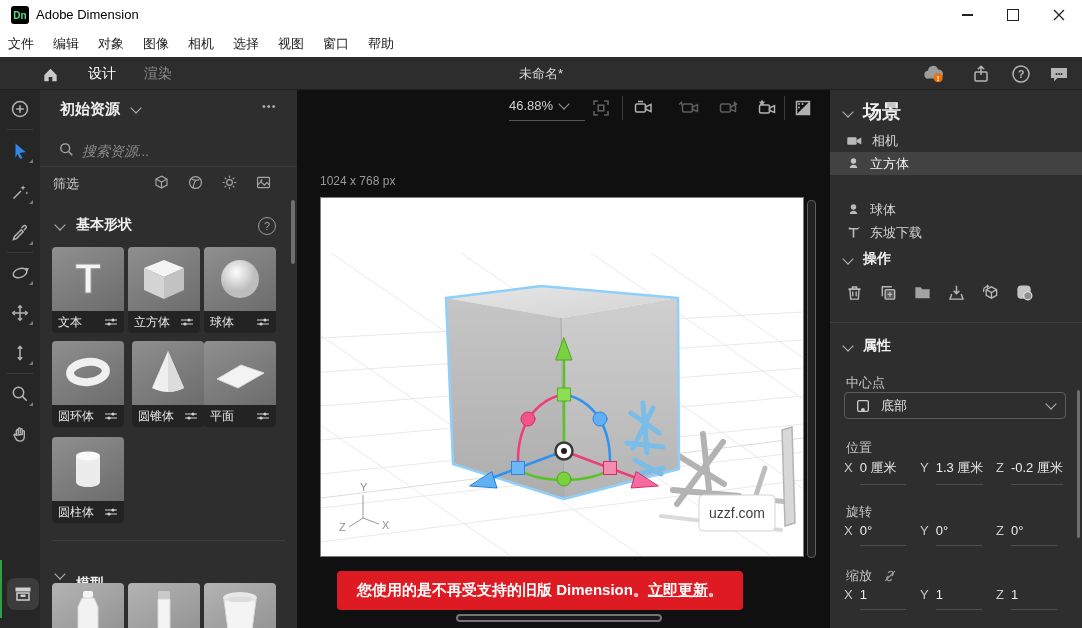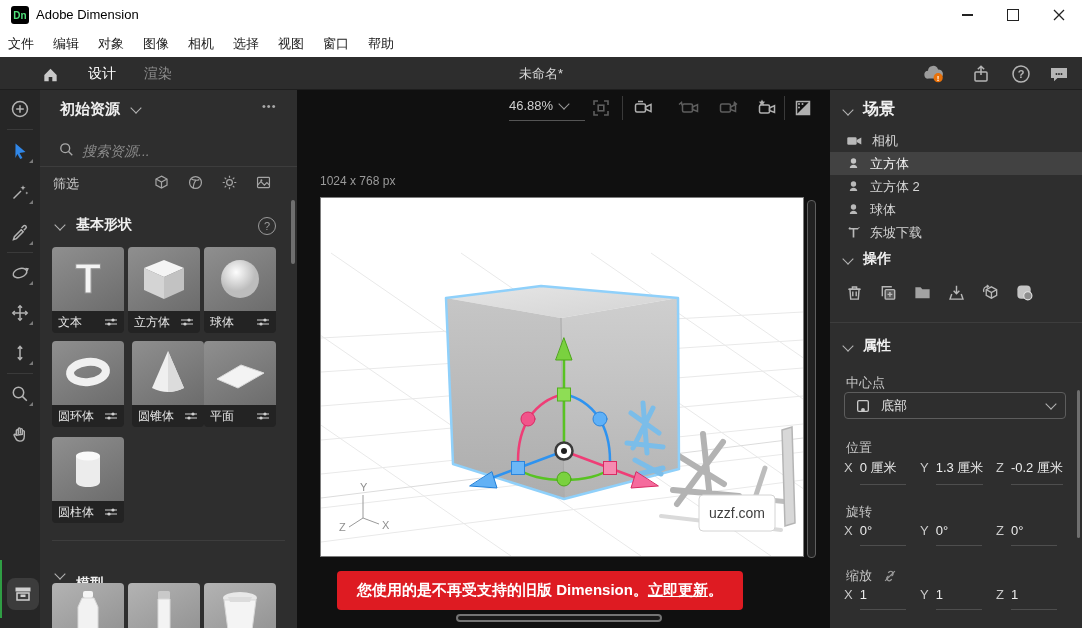--- a/index.html
+++ b/index.html
@@ -538,43 +538,36 @@
       <span>您使用的是不再受支持的旧版 Dimension。</span>
         <a href="#">立即更新</a>
         <span>。</span>
     </div>
     <div class="hscroll"></div>
   </div>
 
   <div class="rpanel">
     <div class="rhead" style="top:9px;">
       <span class="chev"></span>
-      <span class="ptitle" style="font-size:16px;">场景</span>
+      <span class="ptitle" style="font-size:19px;">场景</span>
     </div>
 
     <div class="srow" style="top:39px;">
       <svg width="17" height="14" viewBox="0 0 20 16">
         <rect x="1.5" y="3.5" width="11" height="9" rx="1.5" fill="#b9b9b9"></rect>
           <path d="M12.5 6.8L18 4v8l-5.5-2.8z" fill="#b9b9b9"></path>
         </svg>
       <span>相机</span>
     </div>
     <div class="srow sel" style="top:62px;">
       <svg width="15" height="15" viewBox="0 0 18 18">
         <circle cx="9" cy="6" r="3.2" fill="#c4c4c4"></circle>
           <path d="M4.5 14.5c0-2.4 2-4.1 4.5-4.1s4.5 1.7 4.5 4.1z" fill="#c4c4c4"></path>
         </svg>
       <span>立方体</span>
-    </div>
-    <div class="srow" style="top:85px;">
-      <svg width="15" height="15" viewBox="0 0 18 18">
-        <circle cx="9" cy="6" r="3.2" fill="#b9b9b9"></circle>
-          <path d="M4.5 14.5c0-2.4 2-4.1 4.5-4.1s4.5 1.7 4.5 4.1z" fill="#b9b9b9"></path>
-        </svg>
-      <span>立方体 2</span>
     </div>
     <div class="srow" style="top:108px;">
       <svg width="15" height="15" viewBox="0 0 18 18">
         <circle cx="9" cy="6" r="3.2" fill="#b9b9b9"></circle>
           <path d="M4.5 14.5c0-2.4 2-4.1 4.5-4.1s4.5 1.7 4.5 4.1z" fill="#b9b9b9"></path>
         </svg>
       <span>球体</span>
     </div>
     <div class="srow" style="top:131px;">
       <svg width="15" height="15" viewBox="0 0 18 18" stroke="#b9b9b9" stroke-width="2" fill="none">

